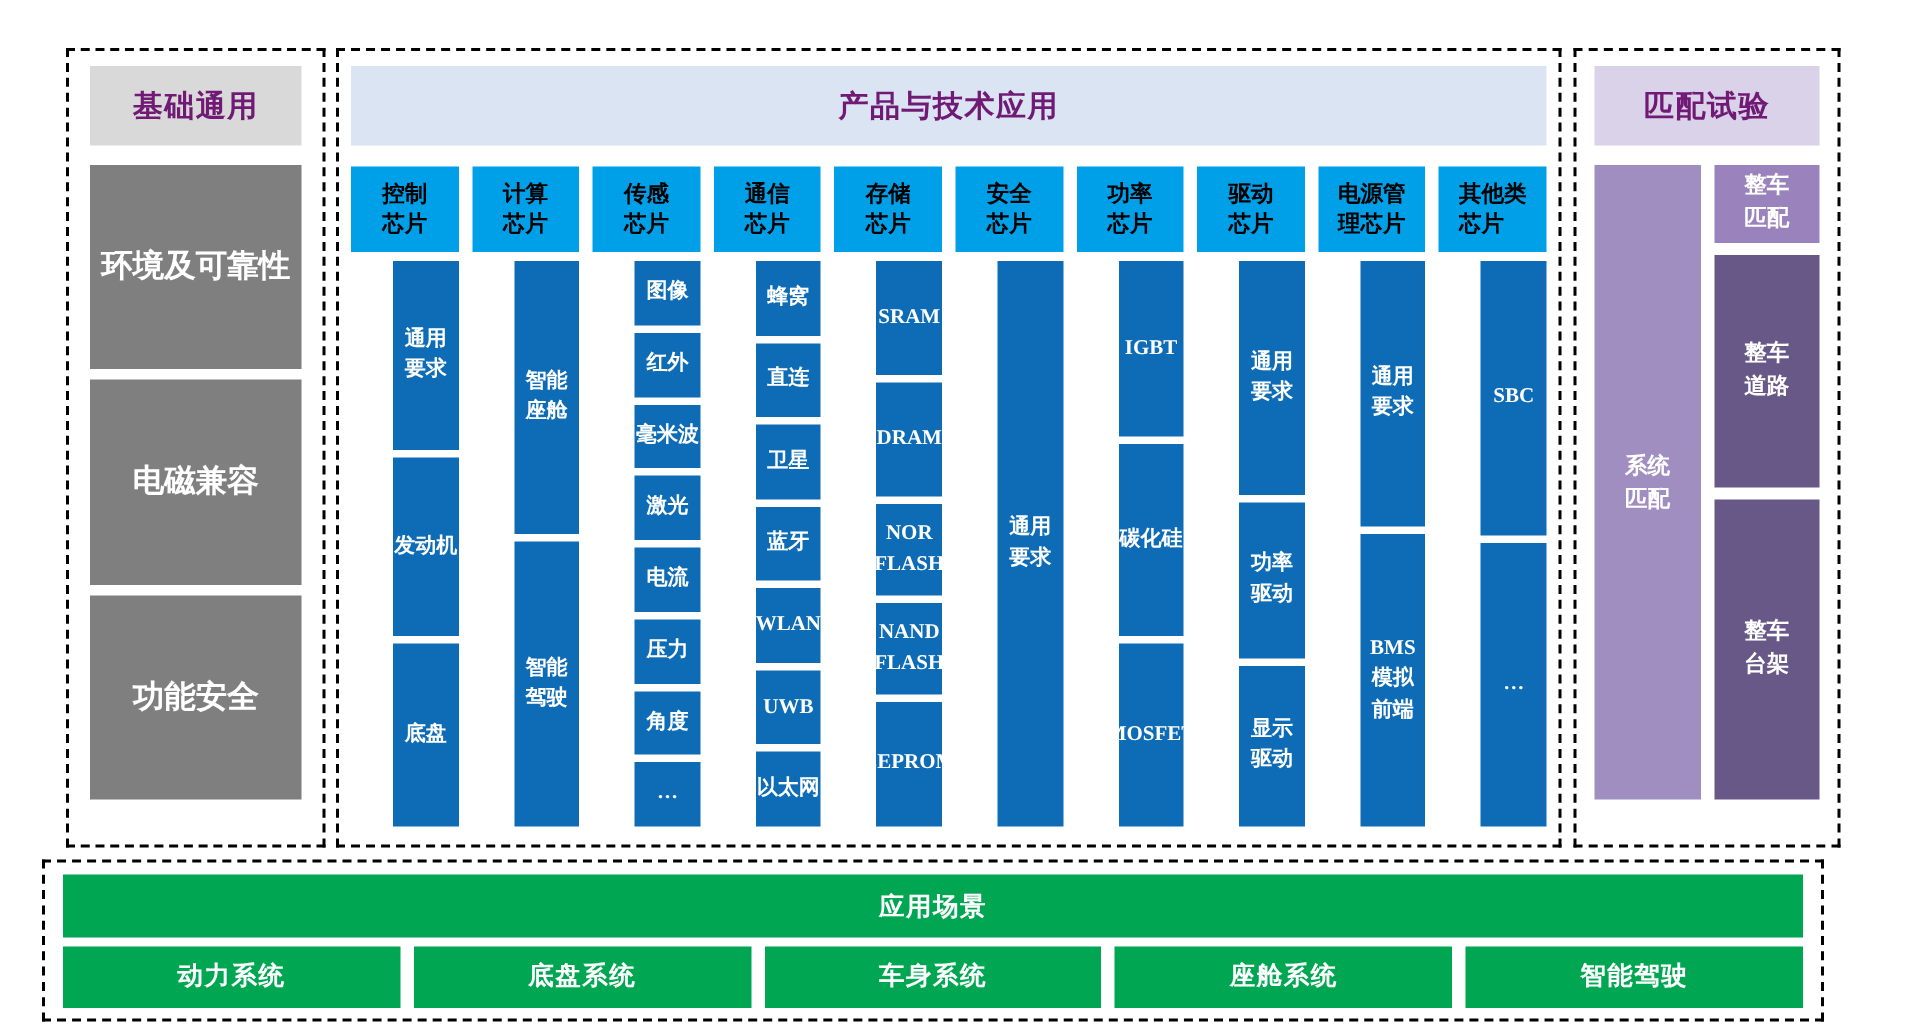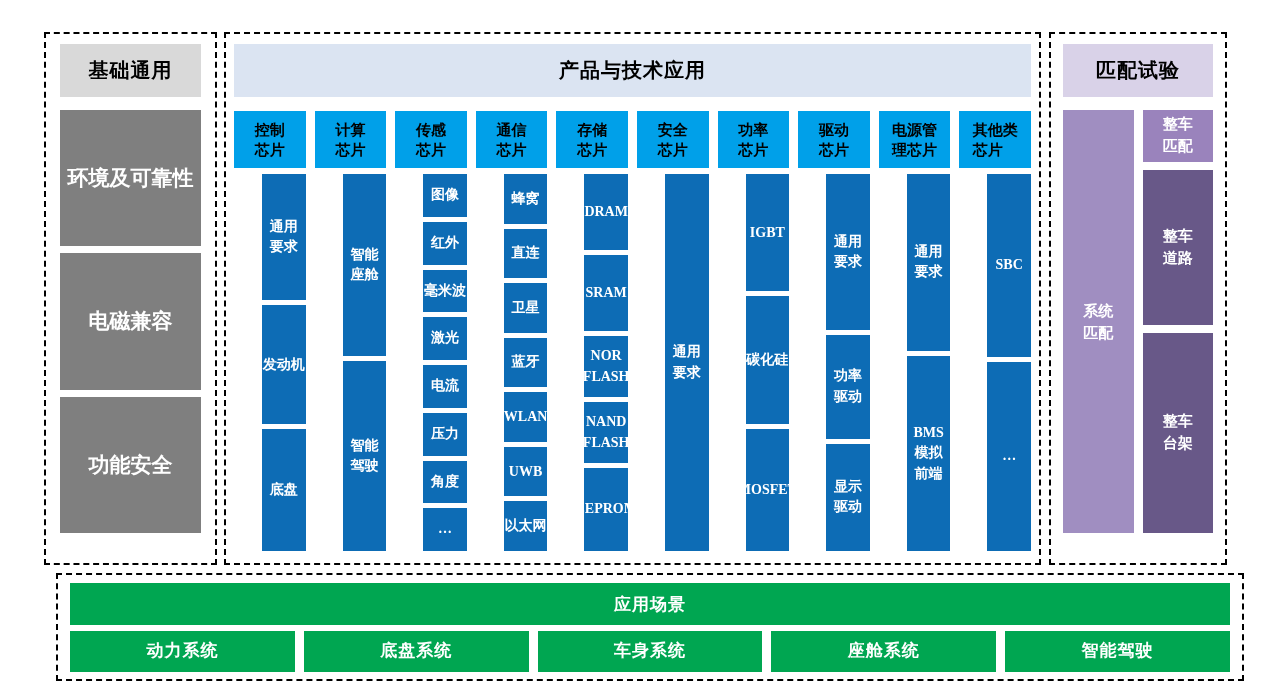--- a/index.html
+++ b/index.html
@@ -8,25 +8,25 @@
     font-family:"Liberation Sans","DejaVu Sans",sans-serif;font-weight:700;
     overflow:hidden;
   }
   .panel{
     position:absolute;border:2px dashed #000;background:#fff;
     box-sizing:border-box;display:flex;flex-direction:column;
   }
   .panel-base   {left:44px;  top:32px;  width:173px;  height:533px; padding:10px 14px 30px;}
   .panel-product{left:224px; top:32px;  width:817px;  height:533px; padding:10px 8px 12px;}
   .panel-match  {left:1049px;top:32px;  width:178px;  height:533px; padding:10px 12px 30px;}
-  .panel-app    {left:56px;  top:573px; width:1188px; height:108px; padding:8px 12px 7px;justify-content:flex-end;}
+  .panel-app    {left:28px;  top:573px; width:1188px; height:108px; padding:8px 12px 7px;justify-content:flex-end;}
 
   .sec-title{
     flex:0 0 53px;display:flex;align-items:center;justify-content:center;
-    font-size:20px;color:#000000;letter-spacing:1px;
+    font-size:20px;color:#701a75;letter-spacing:1px;
   }
   .gray-title  {background:var(--base-header-bg,#D9D9D9); margin-bottom:13px;}
   .blue-title  {background:var(--product-header-bg,#DBE4F2); margin-bottom:14px;}
   .purple-title{background:var(--match-header-bg,#D9D2E8); margin-bottom:13px;}
 
   .cell{
     display:flex;align-items:center;justify-content:center;
     text-align:center;white-space:pre-line;color:#fff;line-height:1.45;
     min-height:0;
   }
@@ -122,22 +122,22 @@
             <div class="cell chip-cell" style="flex: 1 1 0px;">蓝牙</div>
             <div class="cell chip-cell" style="flex: 1 1 0px;">WLAN</div>
             <div class="cell chip-cell" style="flex: 1 1 0px;">UWB</div>
             <div class="cell chip-cell" style="flex: 1 1 0px;">以太网</div>
           </div>
         </div>
         <div class="chip-col">
           <div class="chip-header">存储
 芯片</div>
           <div class="chip-body">
+            <div class="cell chip-cell" style="flex: 1.25 1 0px;">SRAM</div>
             <div class="cell chip-cell" style="flex: 1.25 1 0px;">DRAM</div>
-            <div class="cell chip-cell" style="flex: 1.25 1 0px;">SRAM</div>
             <div class="cell chip-cell" style="flex: 1 1 0px;">NOR
 FLASH</div>
             <div class="cell chip-cell" style="flex: 1 1 0px;">NAND
 FLASH</div>
             <div class="cell chip-cell" style="flex: 1.36 1 0px;">EEPROM</div>
           </div>
         </div>
         <div class="chip-col">
           <div class="chip-header">安全
 芯片</div>

